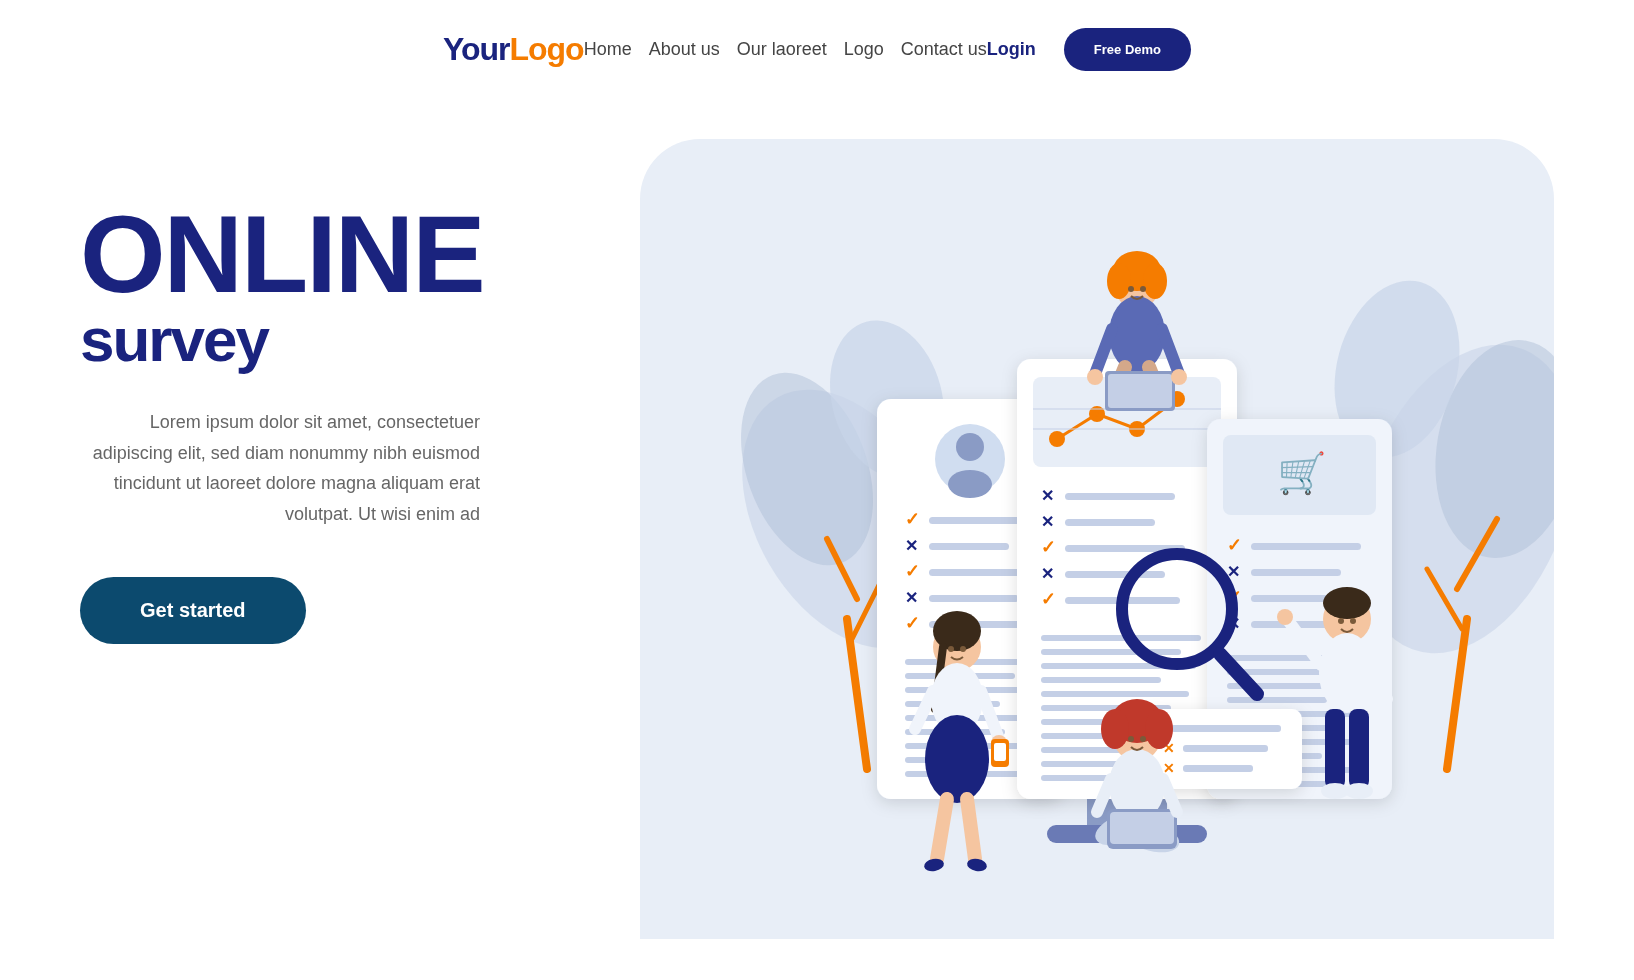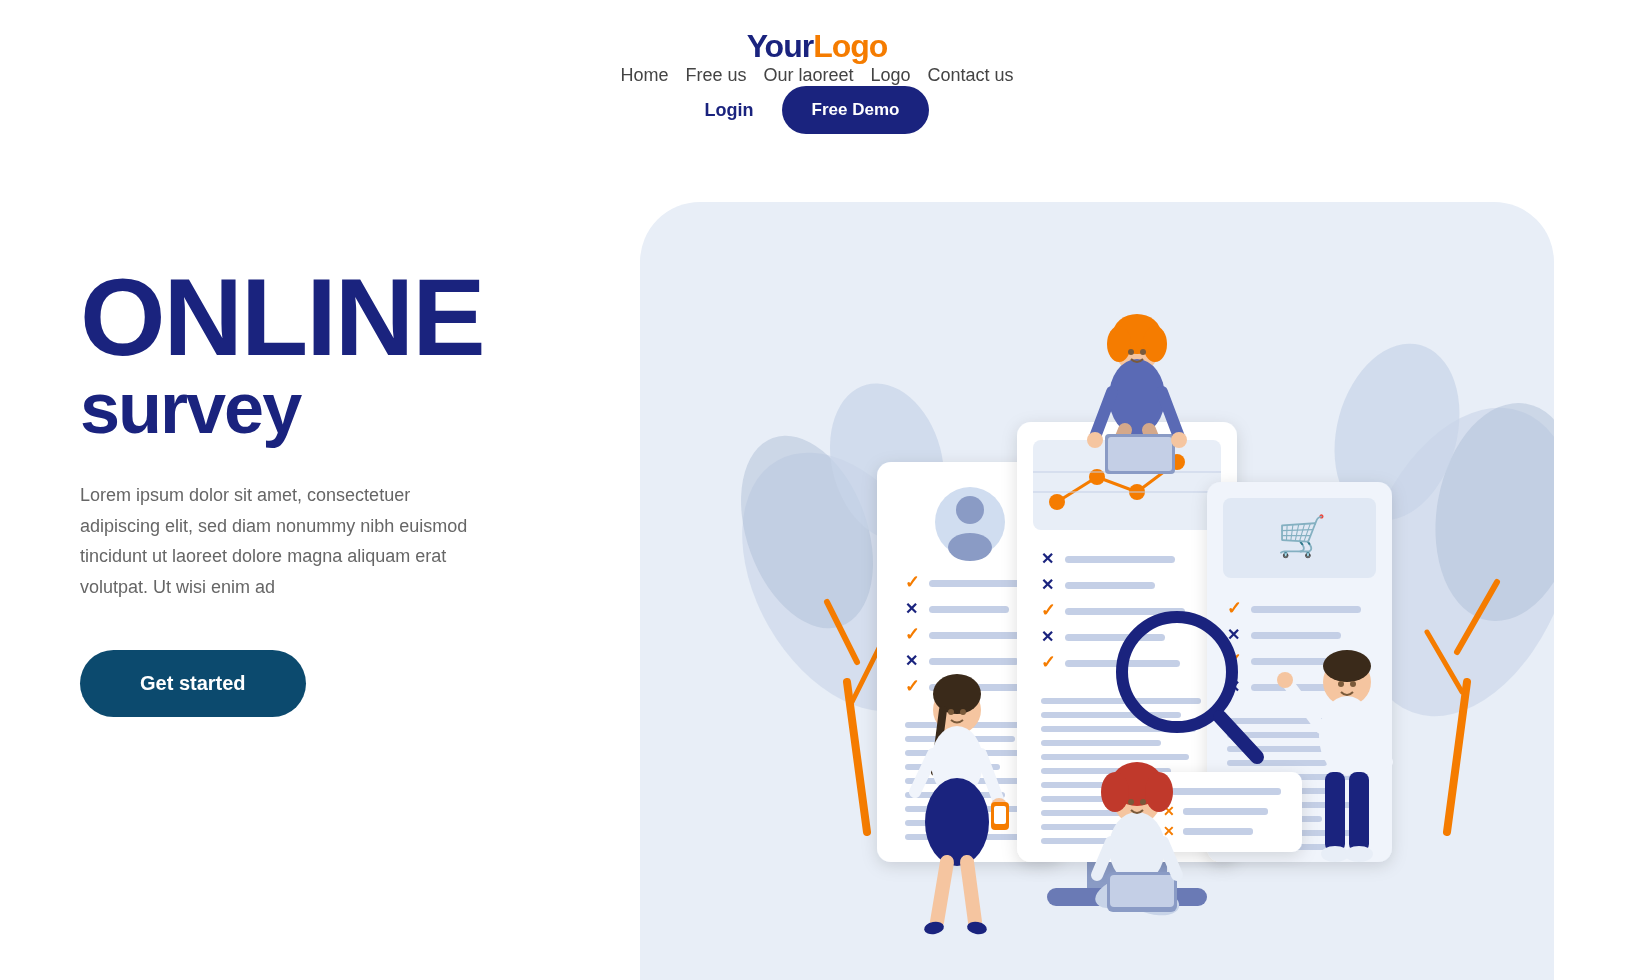--- a/index.html
+++ b/index.html
@@ -11,21 +11,20 @@
       overflow-x: hidden;
     }
 
     
     header {
       display: flex;
       align-items: center;
       justify-content: center;
       padding: 28px 80px;
       background: #fff;
-      flex-direction: column;
     }
     .logo {
       font-size: 32px;
       font-weight: 900;
       letter-spacing: -1px;
     }
     .logo-your { color: #1a237e; }
     .logo-logo { color: #f57c00; }
 
     nav {
@@ -52,21 +51,21 @@
       font-weight: 600;
       color: #1a237e;
       cursor: pointer;
     }
     .free-demo-btn {
       background: #1a237e;
       color: #fff;
       border: none;
       border-radius: 30px;
       padding: 14px 30px;
-      font-size: 17px;
+      font-size: 13px;
       font-weight: 600;
       cursor: pointer;
     }
 
     
     .hero {
       display: flex;
       align-items: flex-start;
       padding: 20px 80px 40px 80px;
       min-height: 820px;
@@ -81,34 +80,35 @@
 
     .hero-title-online {
       font-size: 110px;
       font-weight: 700;
       color: #1a237e;
       line-height: 1;
       text-transform: uppercase;
       letter-spacing: -2px;
     }
     .hero-title-survey {
-      font-size: 72px;
+      font-size: 62px;
       font-weight: 900;
       color: #1a237e;
       line-height: 1;
       text-transform: lowercase;
       letter-spacing: -2px;
     }
 
     .hero-description {
       margin-top: 36px;
       font-size: 18px;
       color: #666;
       line-height: 1.7;
       max-width: 400px;
+      text-align: right;
     }
 
     .get-started-btn {
       margin-top: 48px;
       background: #0c4a6e;
       color: #fff;
       border: none;
       border-radius: 40px;
       padding: 22px 60px;
       font-size: 20px;
@@ -151,21 +151,21 @@
 
 <header>
   <div>
     <span class="logo">
       <span class="logo-your">Your</span><span class="logo-logo">Logo</span>
     </span>
   </div>
 
   <nav>
     <a href="#">Home</a>
-    <a href="#">Free us</a>
+    <a href="#">About us</a>
     <a href="#">Our laoreet</a>
     <a href="#">Logo</a>
     <a href="#">Contact us</a>
   </nav>
 
   <div class="header-actions">
     <button class="login-btn">Login</button>
     <button class="free-demo-btn">Free Demo</button>
   </div>
 </header>

